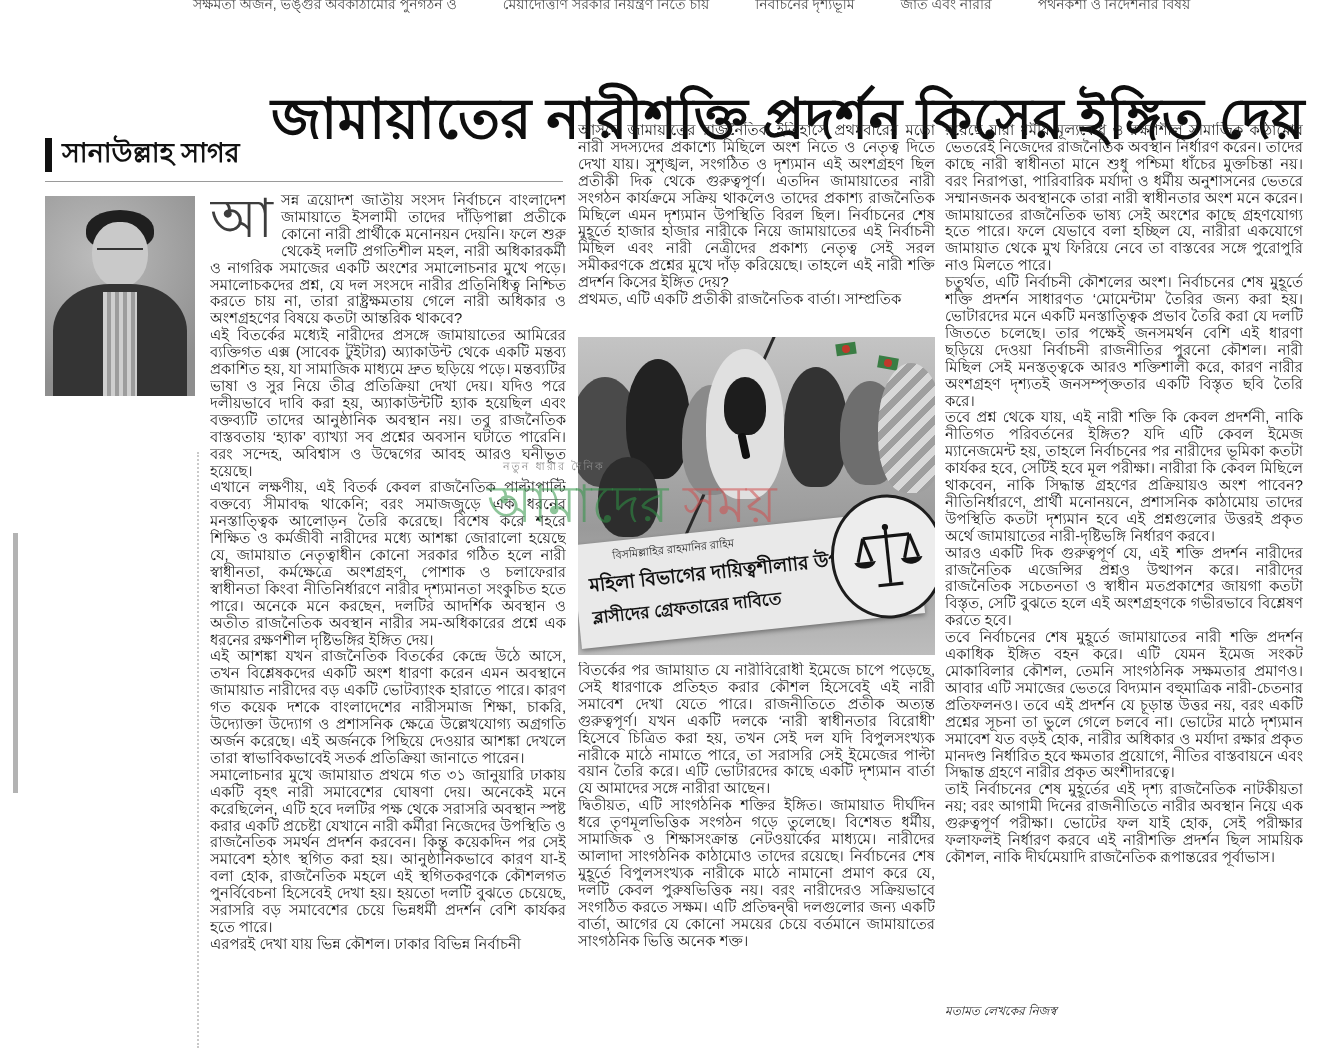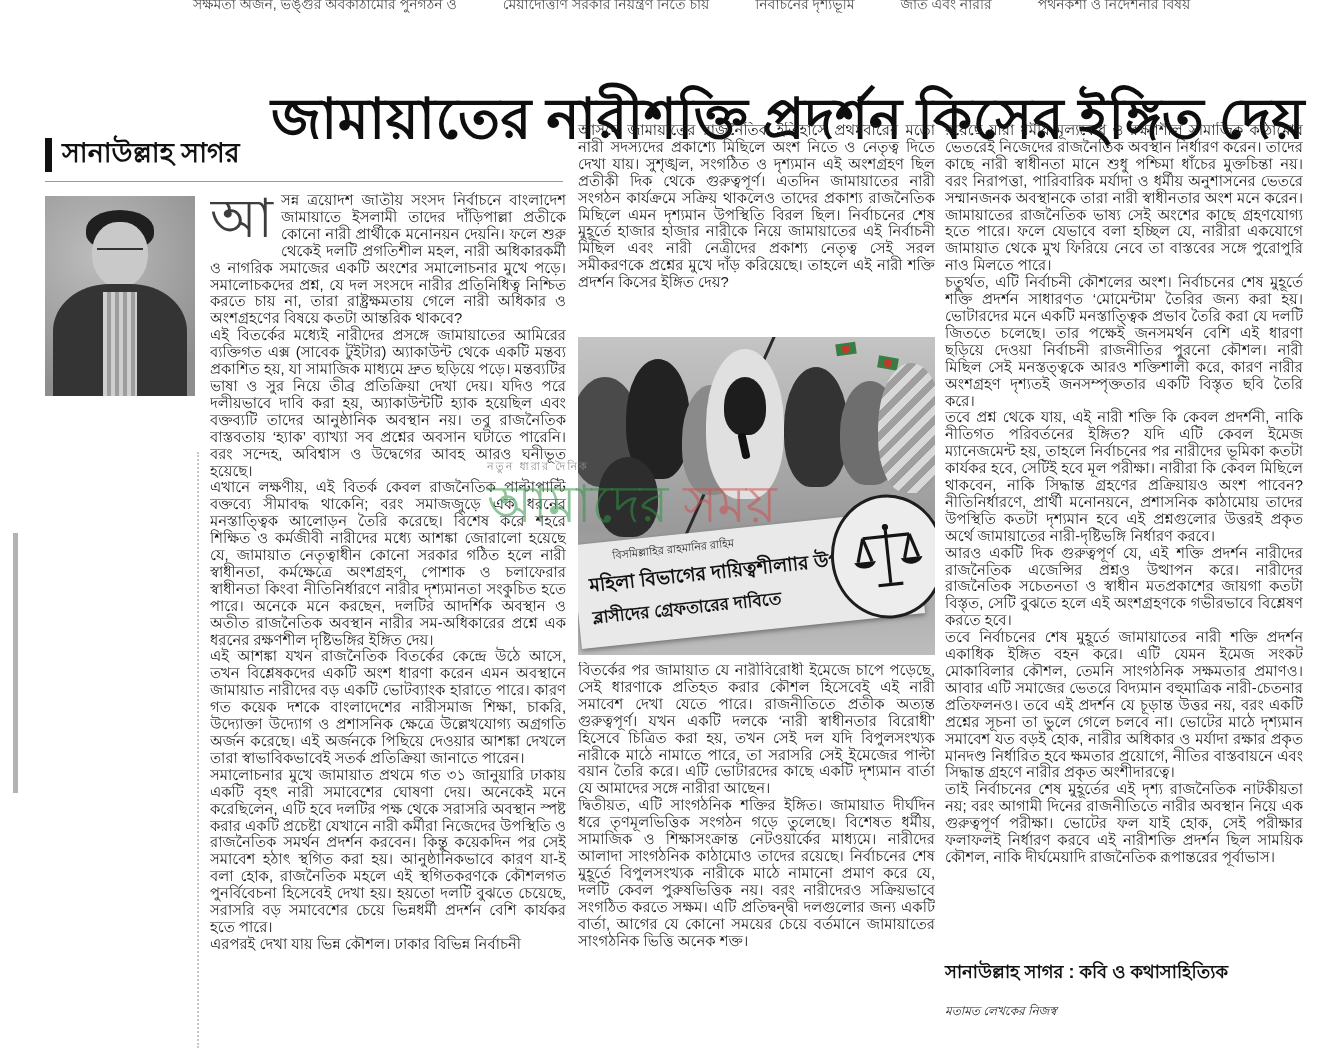--- a/index.html
+++ b/index.html
@@ -58,21 +58,21 @@
         transform:rotate(-6deg);transform-origin:left bottom;box-shadow:0 2px 5px rgba(0,0,0,.4);
         padding:6px 10px 4px 14px;box-sizing:border-box;}
   .banner .l1{font-size:11px;color:#222;margin-left:26px;}
   .banner .l2{font-size:19px;font-weight:700;color:#111;margin-top:2px;}
   .banner .l3{font-size:17px;font-weight:700;color:#111;margin-top:2px;}
   .banner .credit{position:absolute;right:8px;top:4px;font-size:9px;color:#555;}
   .scale-circle{position:absolute;right:-26px;top:-18px;width:108px;height:118px;border-radius:50%;
         border:3px solid #1d1d1d;background:#ededed;display:flex;align-items:center;justify-content:center;}
   
   .watermark{position:absolute;left:487px;top:458px;width:400px;pointer-events:none;z-index:6;}
-  .watermark .slogan{font-size:11px;letter-spacing:2px;color:#8d8d8d;}
+  .watermark .slogan{font-size:11px;letter-spacing:2px;color:#8d8d8d;margin-left:16px;}
   .watermark .logo{font-size:52px;font-weight:400;line-height:54px;white-space:nowrap;}
   .watermark .g{color:rgba(48,148,70,.55);}
   .watermark .r{color:rgba(208,78,78,.55);}
   
   .footer-author{position:absolute;left:945px;top:958px;font-size:18px;font-weight:700;color:#111;}
   .footer-note{position:absolute;left:945px;top:1002px;font-size:12px;font-style:italic;color:#222;}
 </style>
 </head>
 <body>
 
@@ -110,20 +110,21 @@
     <p><span class="dropcap">আ</span><span>সন্ন ত্রয়োদশ জাতীয় সংসদ নির্বাচনে বাংলাদেশ জামায়াতে ইসলামী তাদের দাঁড়িপাল্লা প্রতীকে কোনো নারী প্রার্থীকে মনোনয়ন দেয়নি। ফলে শুরু থেকেই দলটি প্রগতিশীল মহল, নারী অধিকারকর্মী ও নাগরিক সমাজের একটি অংশের সমালোচনার মুখে পড়ে। সমালোচকদের প্রশ্ন, যে দল সংসদে নারীর প্রতিনিধিত্ব নিশ্চিত করতে চায় না, তারা রাষ্ট্রক্ষমতায় গেলে নারী অধিকার ও অংশগ্রহণের বিষয়ে কতটা আন্তরিক থাকবে?</span></p>
     <p>এই বিতর্কের মধ্যেই নারীদের প্রসঙ্গে জামায়াতের আমিরের ব্যক্তিগত এক্স (সাবেক টুইটার) অ্যাকাউন্ট থেকে একটি মন্তব্য প্রকাশিত হয়, যা সামাজিক মাধ্যমে দ্রুত ছড়িয়ে পড়ে। মন্তব্যটির ভাষা ও সুর নিয়ে তীব্র প্রতিক্রিয়া দেখা দেয়। যদিও পরে দলীয়ভাবে দাবি করা হয়, অ্যাকাউন্টটি হ্যাক হয়েছিল এবং বক্তব্যটি তাদের আনুষ্ঠানিক অবস্থান নয়। তবু রাজনৈতিক বাস্তবতায় ‘হ্যাক’ ব্যাখ্যা সব প্রশ্নের অবসান ঘটাতে পারেনি। বরং সন্দেহ, অবিশ্বাস ও উদ্বেগের আবহ আরও ঘনীভূত হয়েছে।</p>
     <p>এখানে লক্ষণীয়, এই বিতর্ক কেবল রাজনৈতিক পাল্টাপাল্টি বক্তব্যে সীমাবদ্ধ থাকেনি; বরং সমাজজুড়ে এক ধরনের মনস্তাত্ত্বিক আলোড়ন তৈরি করেছে। বিশেষ করে শহরে শিক্ষিত ও কর্মজীবী নারীদের মধ্যে আশঙ্কা জোরালো হয়েছে যে, জামায়াত নেতৃত্বাধীন কোনো সরকার গঠিত হলে নারী স্বাধীনতা, কর্মক্ষেত্রে অংশগ্রহণ, পোশাক ও চলাফেরার স্বাধীনতা কিংবা নীতিনির্ধারণে নারীর দৃশ্যমানতা সংকুচিত হতে পারে। অনেকে মনে করছেন, দলটির আদর্শিক অবস্থান ও অতীত রাজনৈতিক অবস্থান নারীর সম-অধিকারের প্রশ্নে এক ধরনের রক্ষণশীল দৃষ্টিভঙ্গির ইঙ্গিত দেয়।</p>
     <p>এই আশঙ্কা যখন রাজনৈতিক বিতর্কের কেন্দ্রে উঠে আসে, তখন বিশ্লেষকদের একটি অংশ ধারণা করেন এমন অবস্থানে জামায়াত নারীদের বড় একটি ভোটব্যাংক হারাতে পারে। কারণ গত কয়েক দশকে বাংলাদেশের নারীসমাজ শিক্ষা, চাকরি, উদ্যোক্তা উদ্যোগ ও প্রশাসনিক ক্ষেত্রে উল্লেখযোগ্য অগ্রগতি অর্জন করেছে। এই অর্জনকে পিছিয়ে দেওয়ার আশঙ্কা দেখলে তারা স্বাভাবিকভাবেই সতর্ক প্রতিক্রিয়া জানাতে পারেন।</p>
     <p>সমালোচনার মুখে জামায়াত প্রথমে গত ৩১ জানুয়ারি ঢাকায় একটি বৃহৎ নারী সমাবেশের ঘোষণা দেয়। অনেকেই মনে করেছিলেন, এটি হবে দলটির পক্ষ থেকে সরাসরি অবস্থান স্পষ্ট করার একটি প্রচেষ্টা যেখানে নারী কর্মীরা নিজেদের উপস্থিতি ও রাজনৈতিক সমর্থন প্রদর্শন করবেন। কিন্তু কয়েকদিন পর সেই সমাবেশ হঠাৎ স্থগিত করা হয়। আনুষ্ঠানিকভাবে কারণ যা-ই বলা হোক, রাজনৈতিক মহলে এই স্থগিতকরণকে কৌশলগত পুনর্বিবেচনা হিসেবেই দেখা হয়। হয়তো দলটি বুঝতে চেয়েছে, সরাসরি বড় সমাবেশের চেয়ে ভিন্নধর্মী প্রদর্শন বেশি কার্যকর হতে পারে।</p>
     <p>এরপরই দেখা যায় ভিন্ন কৌশল। ঢাকার বিভিন্ন নির্বাচনী</p>
   </div>
 
   <div id="col2top" class="col">
     <p>আসনে জামায়াতের রাজনৈতিক ইতিহাসে প্রথমবারের মতো নারী সদস্যদের প্রকাশ্যে মিছিলে অংশ নিতে ও নেতৃত্ব দিতে দেখা যায়। সুশৃঙ্খল, সংগঠিত ও দৃশ্যমান এই অংশগ্রহণ ছিল প্রতীকী দিক থেকে গুরুত্বপূর্ণ। এতদিন জামায়াতের নারী সংগঠন কার্যক্রমে সক্রিয় থাকলেও তাদের প্রকাশ্য রাজনৈতিক মিছিলে এমন দৃশ্যমান উপস্থিতি বিরল ছিল। নির্বাচনের শেষ মুহূর্তে হাজার হাজার নারীকে নিয়ে জামায়াতের এই নির্বাচনী মিছিল এবং নারী নেত্রীদের প্রকাশ্য নেতৃত্ব সেই সরল সমীকরণকে প্রশ্নের মুখে দাঁড় করিয়েছে। তাহলে এই নারী শক্তি প্রদর্শন কিসের ইঙ্গিত দেয়?</p>
+    <p>প্রথমত, এটি একটি প্রতীকী রাজনৈতিক বার্তা। সাম্প্রতিক</p>
   </div>
 
   <div class="photo">
     <div class="pole"></div>
     <div class="flag" style="left:258px;top:6px;transform:rotate(-8deg);"></div>
     <div class="flag" style="left:300px;top:20px;transform:rotate(10deg);"></div>
 
     <div class="person" style="left:-8px;top:40px;width:70px;height:110px;background:#4a4a4a;"></div>
     <div class="person" style="left:48px;top:22px;width:64px;height:120px;background:#222;"></div>
     <div class="person" style="left:104px;top:48px;width:58px;height:110px;background:#8a8a8a;"></div>
@@ -171,16 +172,15 @@
 
   <div id="col3" class="col">
     <p>রয়েছে যারা ধর্মীয় মূল্যবোধ ও রক্ষণশীল সামাজিক কাঠামোর ভেতরেই নিজেদের রাজনৈতিক অবস্থান নির্ধারণ করেন। তাদের কাছে নারী স্বাধীনতা মানে শুধু পশ্চিমা ধাঁচের মুক্তচিন্তা নয়। বরং নিরাপত্তা, পারিবারিক মর্যাদা ও ধর্মীয় অনুশাসনের ভেতরে সম্মানজনক অবস্থানকে তারা নারী স্বাধীনতার অংশ মনে করেন। জামায়াতের রাজনৈতিক ভাষ্য সেই অংশের কাছে গ্রহণযোগ্য হতে পারে। ফলে যেভাবে বলা হচ্ছিল যে, নারীরা একযোগে জামায়াত থেকে মুখ ফিরিয়ে নেবে তা বাস্তবের সঙ্গে পুরোপুরি নাও মিলতে পারে।</p>
     <p>চতুর্থত, এটি নির্বাচনী কৌশলের অংশ। নির্বাচনের শেষ মুহূর্তে শক্তি প্রদর্শন সাধারণত ‘মোমেন্টাম’ তৈরির জন্য করা হয়। ভোটারদের মনে একটি মনস্তাত্ত্বিক প্রভাব তৈরি করা যে দলটি জিততে চলেছে। তার পক্ষেই জনসমর্থন বেশি এই ধারণা ছড়িয়ে দেওয়া নির্বাচনী রাজনীতির পুরনো কৌশল। নারী মিছিল সেই মনস্তত্ত্বকে আরও শক্তিশালী করে, কারণ নারীর অংশগ্রহণ দৃশ্যতই জনসম্পৃক্ততার একটি বিস্তৃত ছবি তৈরি করে।</p>
     <p>তবে প্রশ্ন থেকে যায়, এই নারী শক্তি কি কেবল প্রদর্শনী, নাকি নীতিগত পরিবর্তনের ইঙ্গিত? যদি এটি কেবল ইমেজ ম্যানেজমেন্ট হয়, তাহলে নির্বাচনের পর নারীদের ভূমিকা কতটা কার্যকর হবে, সেটিই হবে মূল পরীক্ষা। নারীরা কি কেবল মিছিলে থাকবেন, নাকি সিদ্ধান্ত গ্রহণের প্রক্রিয়ায়ও অংশ পাবেন? নীতিনির্ধারণে, প্রার্থী মনোনয়নে, প্রশাসনিক কাঠামোয় তাদের উপস্থিতি কতটা দৃশ্যমান হবে এই প্রশ্নগুলোর উত্তরই প্রকৃত অর্থে জামায়াতের নারী-দৃষ্টিভঙ্গি নির্ধারণ করবে।</p>
     <p>আরও একটি দিক গুরুত্বপূর্ণ যে, এই শক্তি প্রদর্শন নারীদের রাজনৈতিক এজেন্সির প্রশ্নও উত্থাপন করে। নারীদের রাজনৈতিক সচেতনতা ও স্বাধীন মতপ্রকাশের জায়গা কতটা বিস্তৃত, সেটি বুঝতে হলে এই অংশগ্রহণকে গভীরভাবে বিশ্লেষণ করতে হবে।</p>
     <p>তবে নির্বাচনের শেষ মুহূর্তে জামায়াতের নারী শক্তি প্রদর্শন একাধিক ইঙ্গিত বহন করে। এটি যেমন ইমেজ সংকট মোকাবিলার কৌশল, তেমনি সাংগঠনিক সক্ষমতার প্রমাণও। আবার এটি সমাজের ভেতরে বিদ্যমান বহুমাত্রিক নারী-চেতনার প্রতিফলনও। তবে এই প্রদর্শন যে চূড়ান্ত উত্তর নয়, বরং একটি প্রশ্নের সূচনা তা ভুলে গেলে চলবে না। ভোটের মাঠে দৃশ্যমান সমাবেশ যত বড়ই হোক, নারীর অধিকার ও মর্যাদা রক্ষার প্রকৃত মানদণ্ড নির্ধারিত হবে ক্ষমতার প্রয়োগে, নীতির বাস্তবায়নে এবং সিদ্ধান্ত গ্রহণে নারীর প্রকৃত অংশীদারত্বে।</p>
     <p>তাই নির্বাচনের শেষ মুহূর্তের এই দৃশ্য রাজনৈতিক নাটকীয়তা নয়; বরং আগামী দিনের রাজনীতিতে নারীর অবস্থান নিয়ে এক গুরুত্বপূর্ণ পরীক্ষা। ভোটের ফল যাই হোক, সেই পরীক্ষার ফলাফলই নির্ধারণ করবে এই নারীশক্তি প্রদর্শন ছিল সাময়িক কৌশল, নাকি দীর্ঘমেয়াদি রাজনৈতিক রূপান্তরের পূর্বাভাস।</p>
   </div>
 
-  <div class="footer-author">সানাউল্লাহ সাগর : কবি ও কথাসাহিত্যিক</div>
   <div class="footer-note">মতামত লেখকের নিজস্ব</div>
 
 </div>
 
 </body></html>

